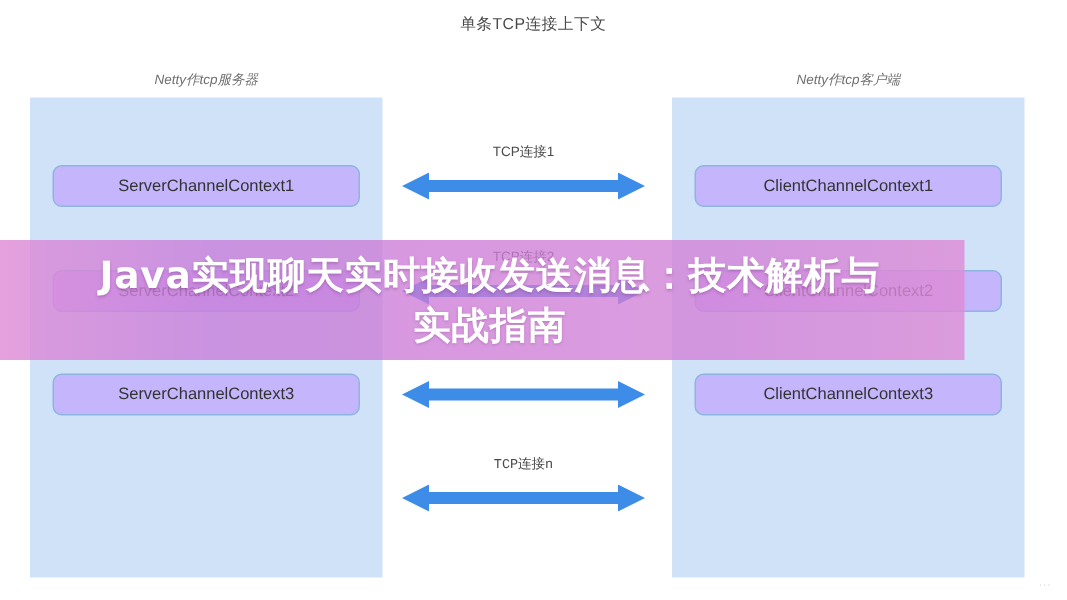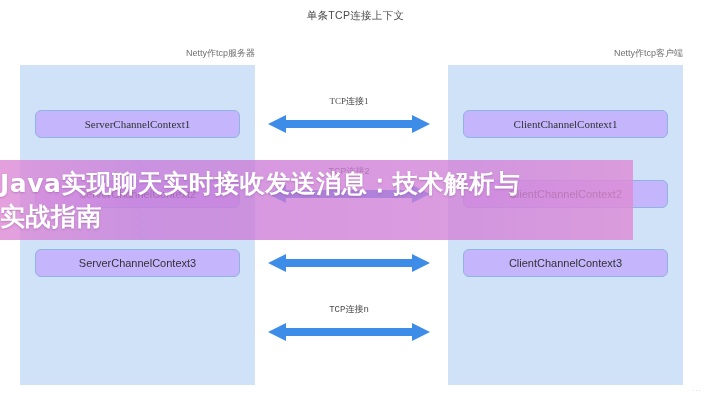--- a/index.html
+++ b/index.html
@@ -24,43 +24,44 @@
   .panel{
     position:absolute;top:65px;height:320px;
     background:#cfe2f8;
   }
   .panel.left{left:20px;width:235px;}
   .panel.right{left:448px;width:235px;}
 
   
   .col-header{
     position:absolute;top:47px;height:14px;
-    text-align:right;
+    text-align:center;
     font-size:9px;color:#555;
     white-space:nowrap;
     opacity:.85;
+    font-style:italic;
   }
   .col-header.left{left:20px;width:235px;}
   .col-header.right{left:448px;width:235px;}
 
   
   .ctx-box{
     position:absolute;
     height:28px;width:205px;
     background:#c4b5fd;
     border:1px solid #8fb4e0;
     border-radius:6px;
     display:flex;align-items:center;justify-content:center;
     font-size:11px;color:#333;
     white-space:nowrap;
     box-sizing:border-box;
   }
   .ctx-box.left{left:35px;}
   .ctx-box.right{left:463px;}
-  .r1{top:110px;font-family:Liberation Serif, serif;}
+  .r1{top:110px;}
   .r2{top:180px;}
   .r3{top:249px;}
   .r4{top:318px;font-family:Liberation Mono, monospace;}
 
   
   .arrow-group{position:absolute;left:268px;width:162px;height:30px;}
   .arrow-group.r1{top:109px;}
   .arrow-group.r2{top:179px;}
   .arrow-group.r3{top:248px;}
   .arrow-group.r4{top:317px;}
@@ -74,22 +75,23 @@
   
   .overlay{
     position:absolute;left:0;top:160px;width:633px;height:80px;
     background:linear-gradient(90deg,
        rgba(222,140,214,.82) 0%,
        rgba(200,126,218,.80) 22%,
        rgba(206,124,214,.78) 50%,
        rgba(212,132,216,.80) 78%,
        rgba(222,140,214,.82) 100%);
     display:flex;flex-direction:column;
-    align-items:flex-start;justify-content:center;
+    align-items:center;justify-content:center;
     gap:2px;
+    padding-left:10px;
   }
   .overlay-line{
     font-family:"DejaVu Sans","Liberation Sans",sans-serif;
     font-weight:bold;
     font-size:25px;
     line-height:31px;
     color:#ffffff;
     letter-spacing:.5px;
     white-space:nowrap;
     text-shadow:0 1px 2px rgba(120,60,130,.35);

